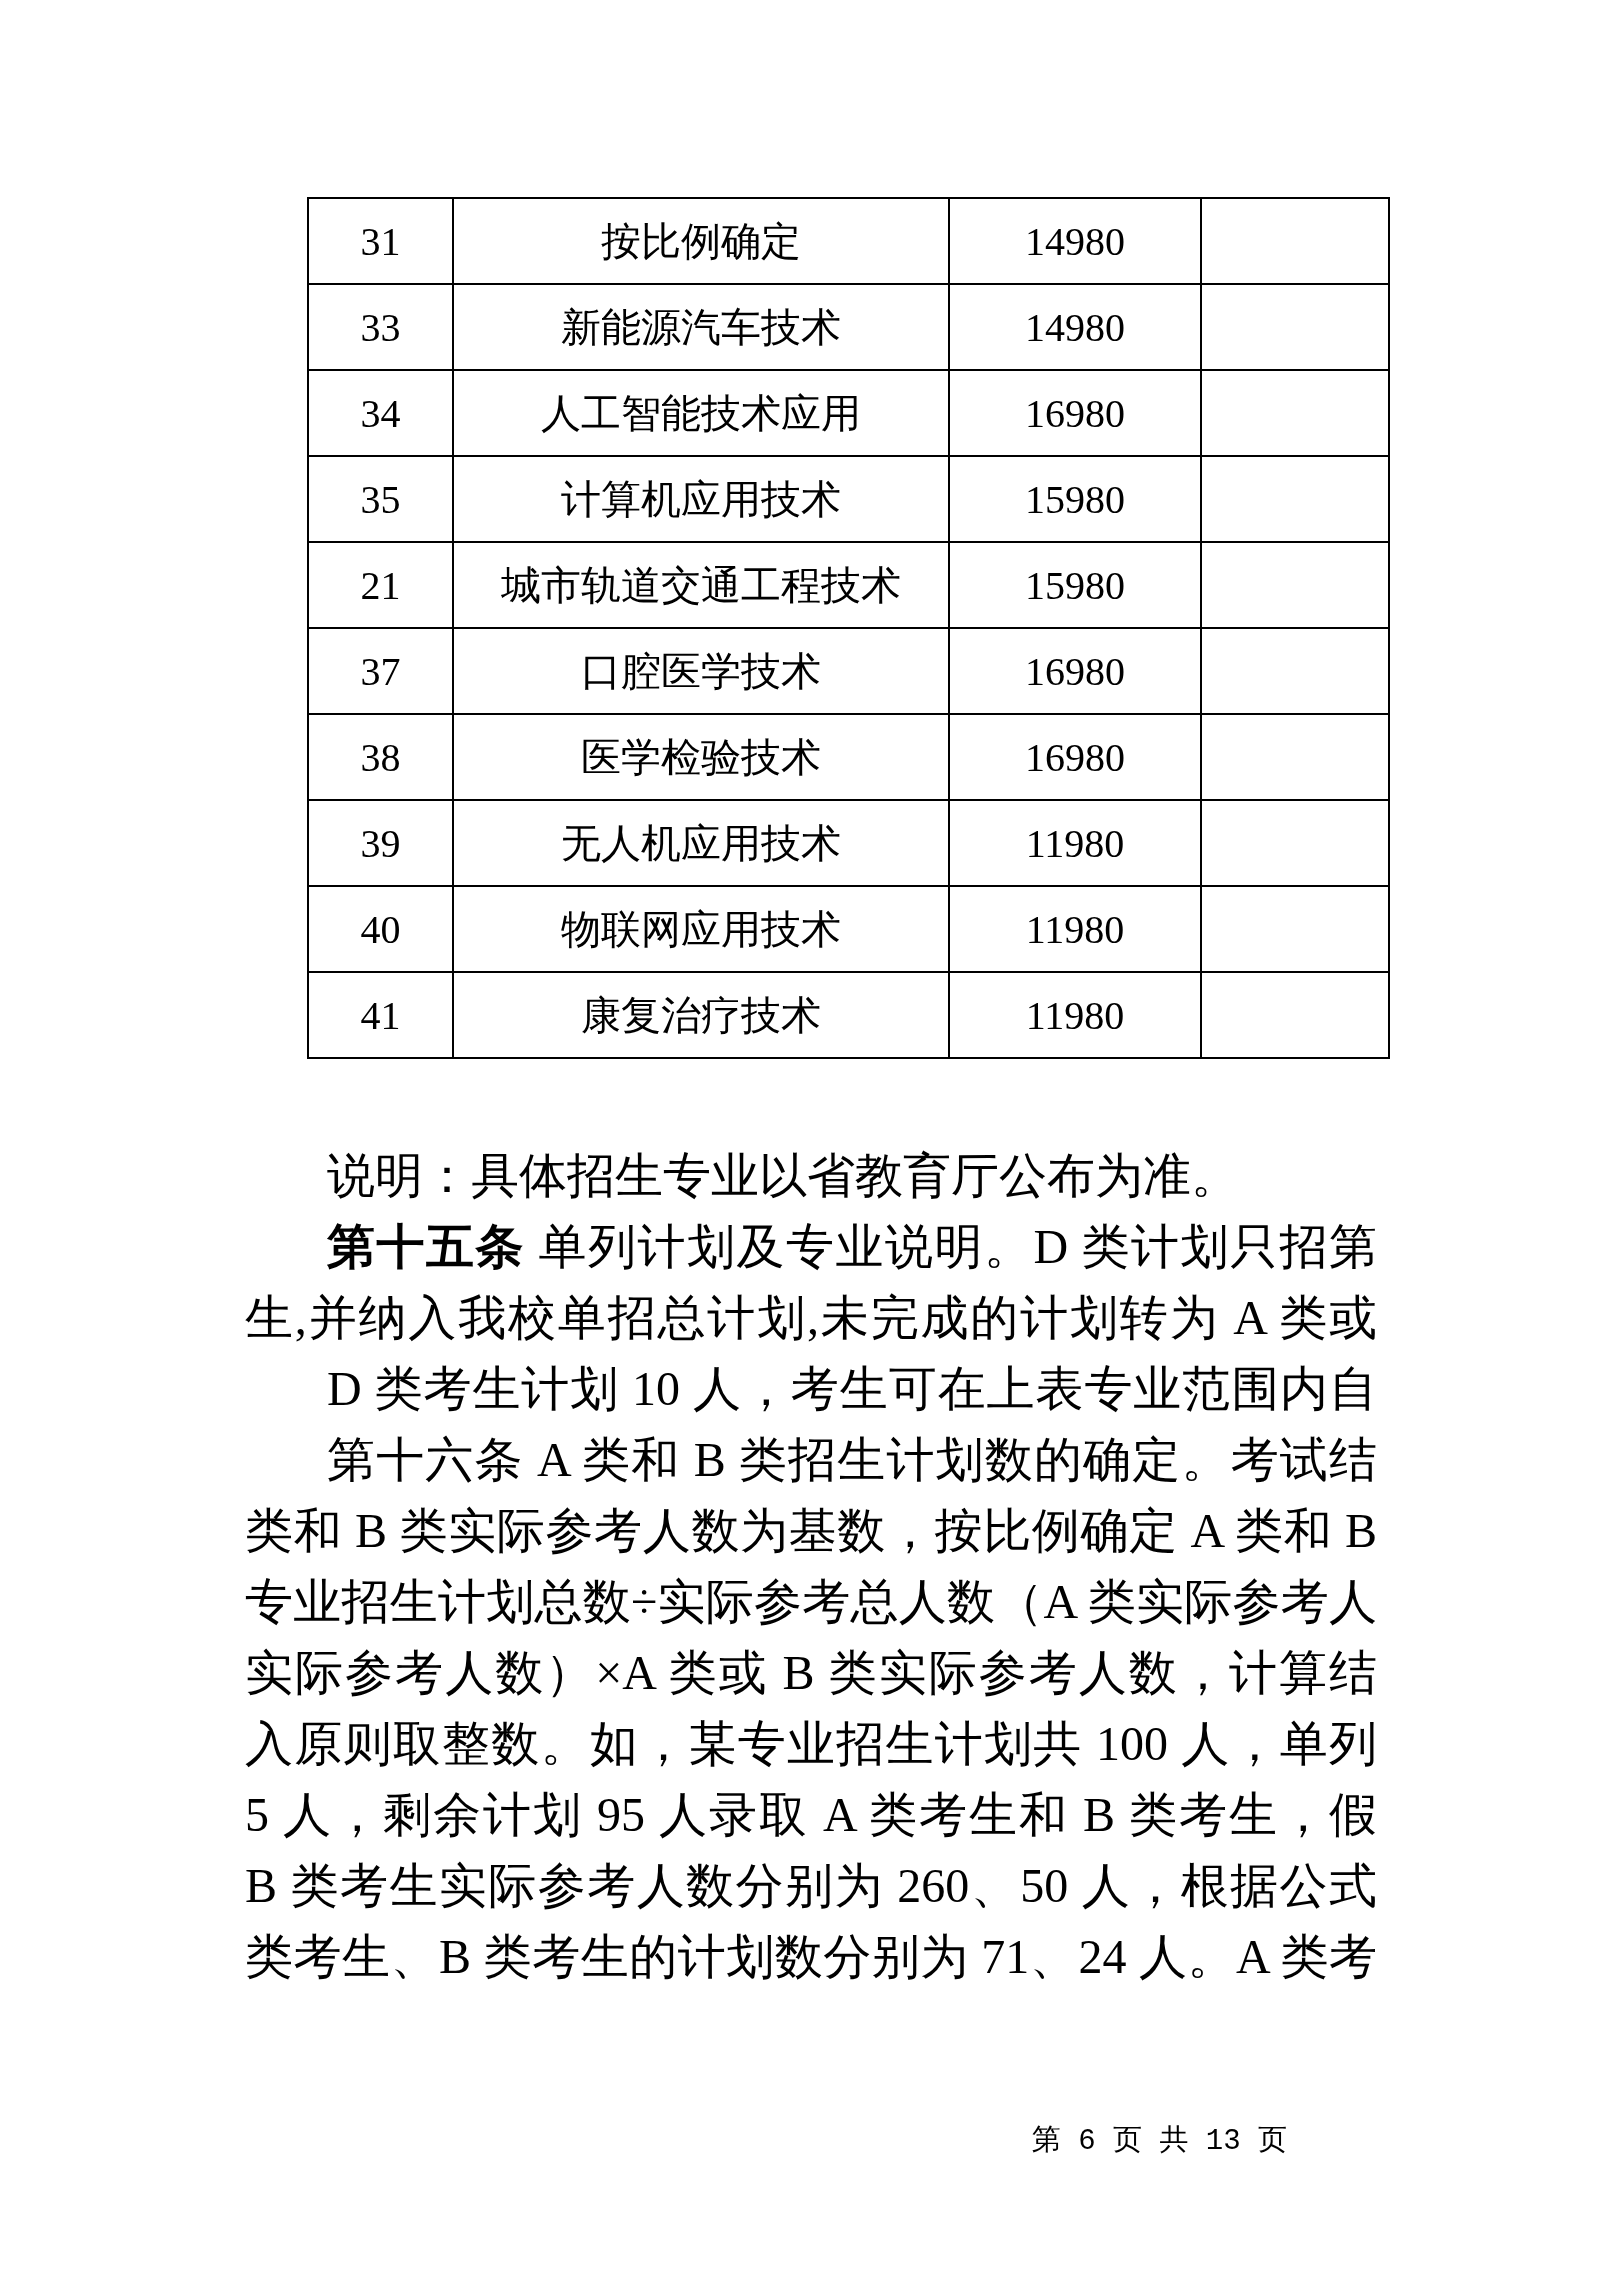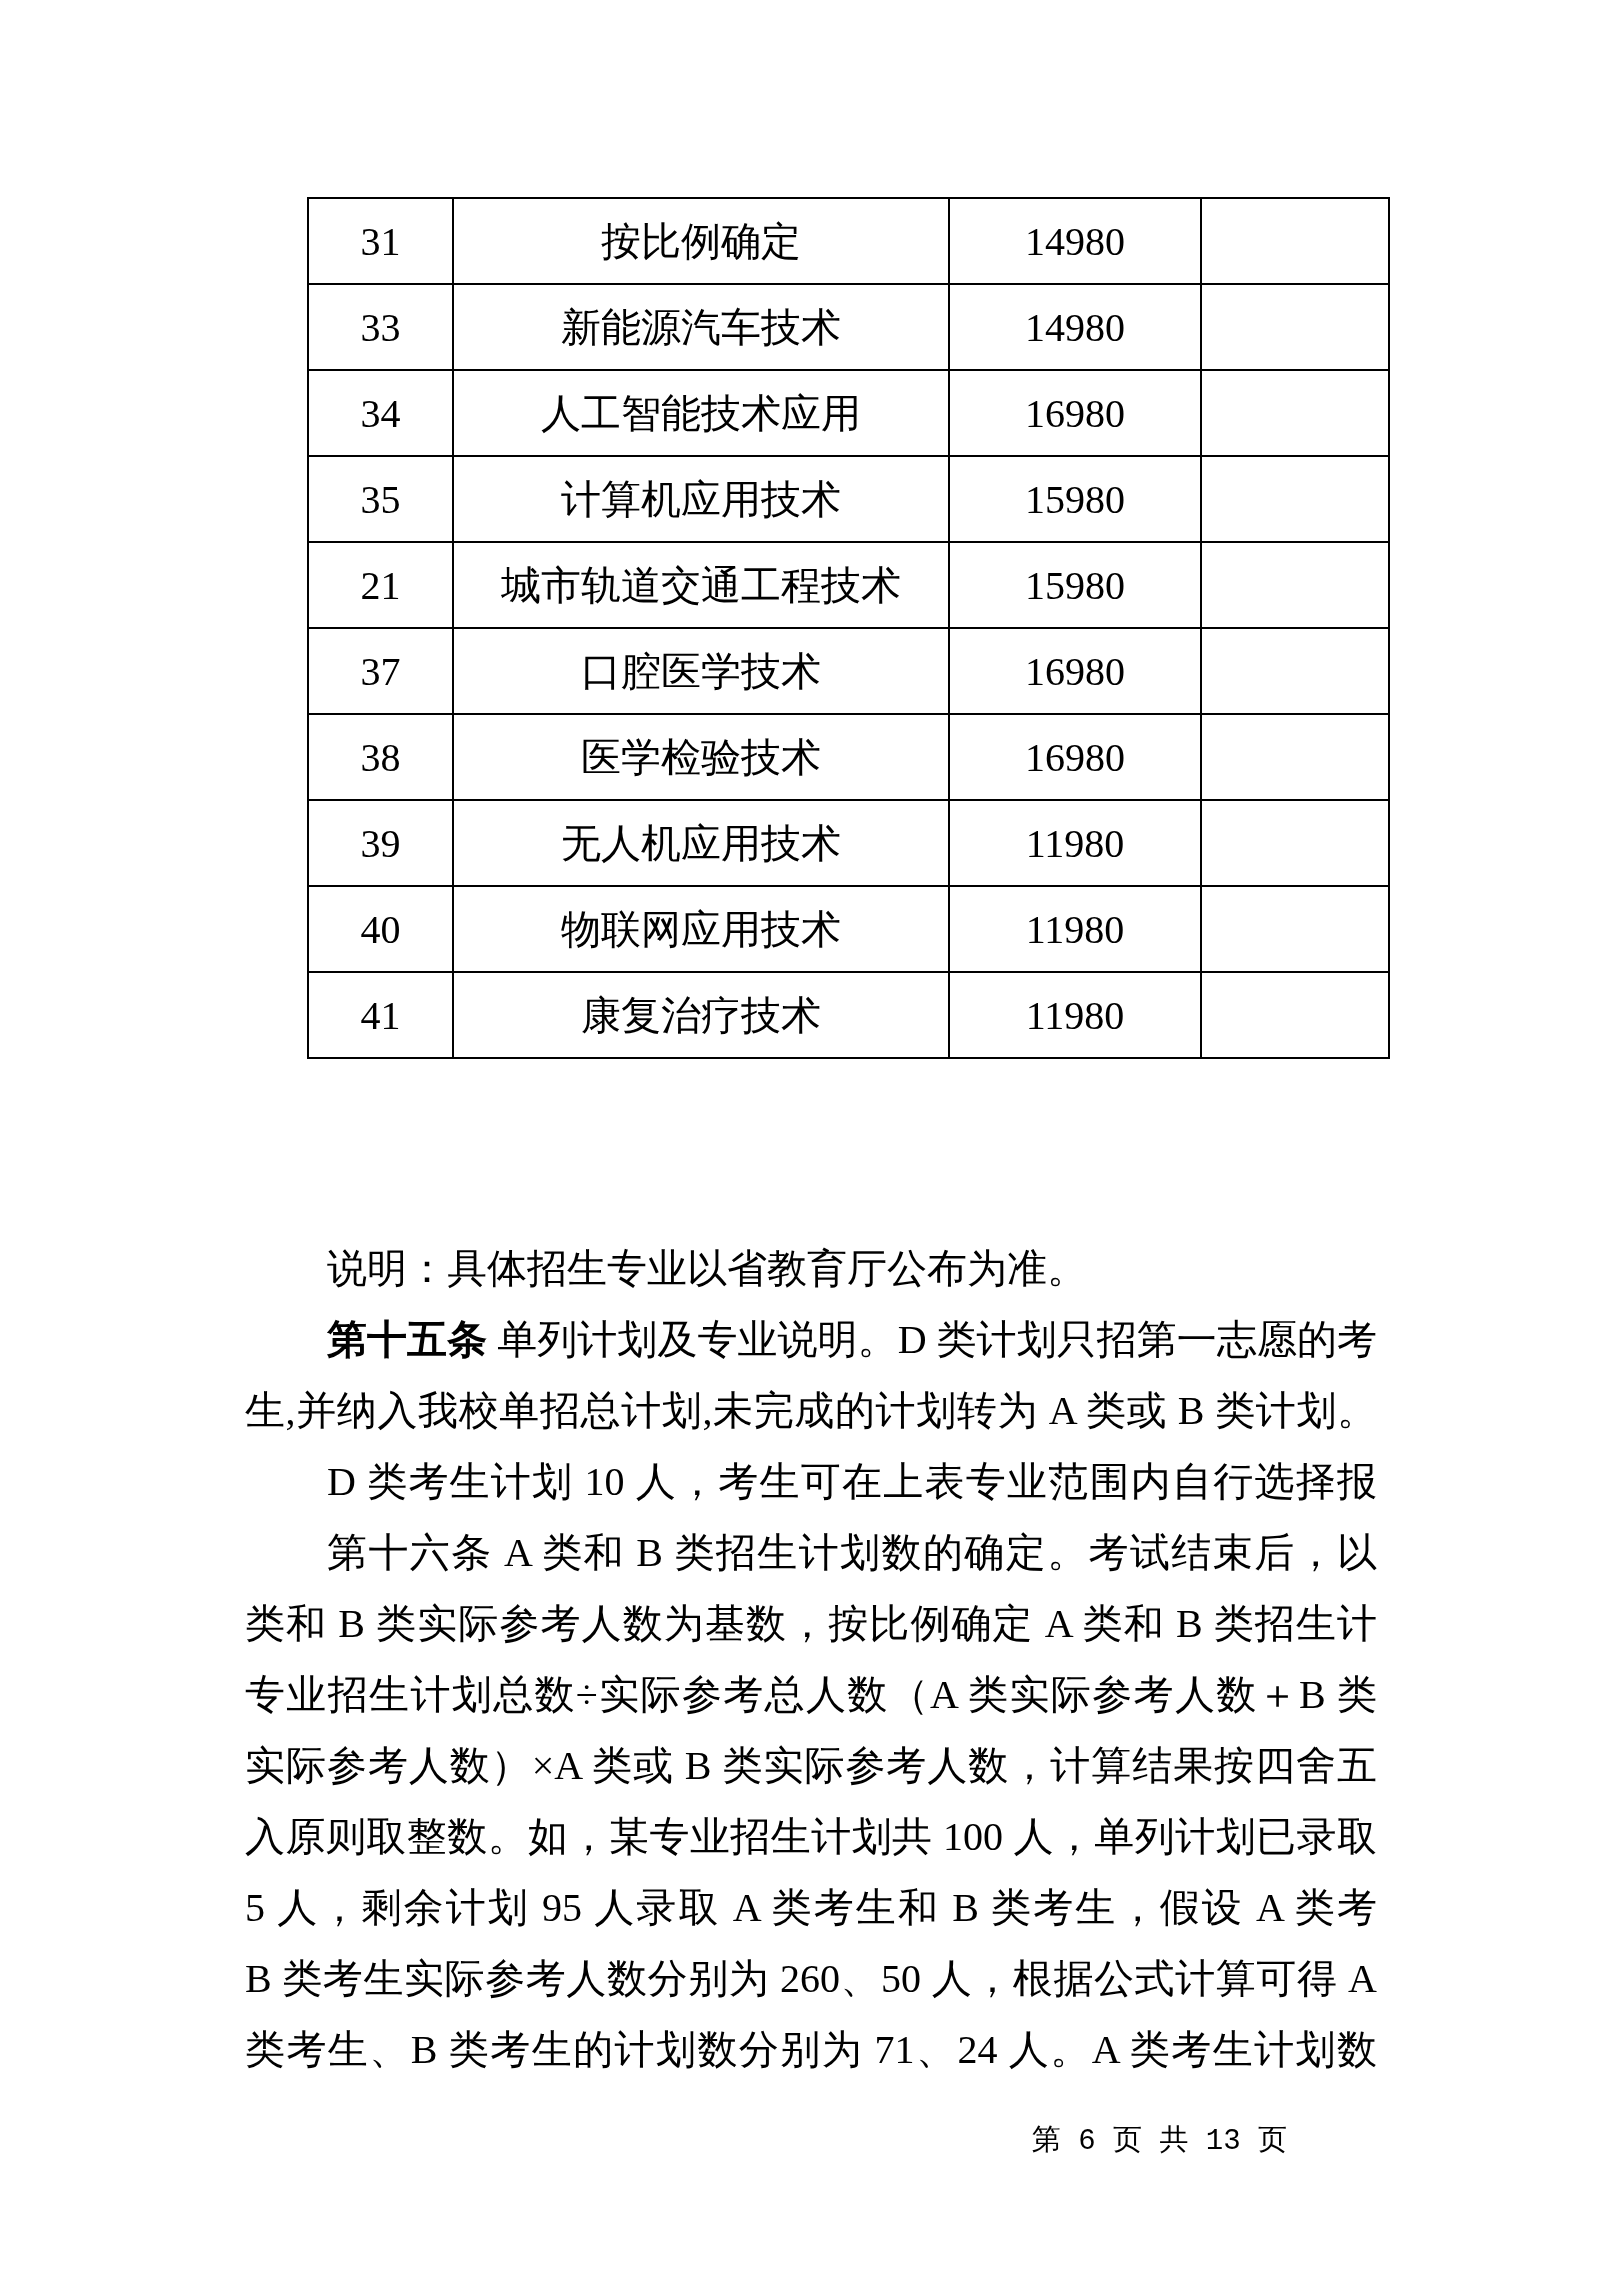--- a/index.html
+++ b/index.html
@@ -40,23 +40,23 @@
   }
   .col-no     { width: 145px; }
   .col-major  { width: 496px; }
   .col-fee    { width: 252px; }
   .col-remark { width: 188px; }
 
   
   .text-block {
     position: absolute;
     left: 245px;
-    top: 1233px;
+    top: 1140px;
     width: 1132px;
-    font-size: 40px;
+    font-size: 48px;
   }
   .tline {
     height: 71px;
     line-height: 71px;
     text-align: left;
     overflow: hidden;
   }
   .tline.fill {
     text-align: justify;
     text-align-last: justify;

